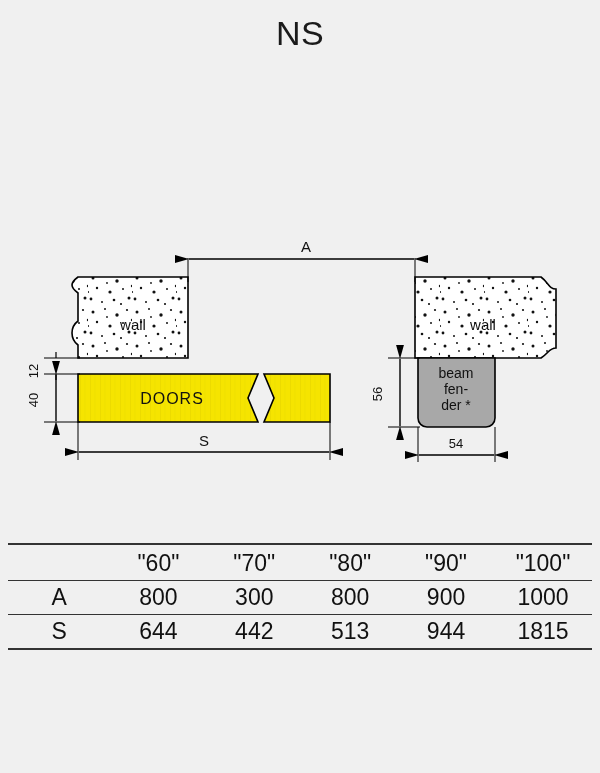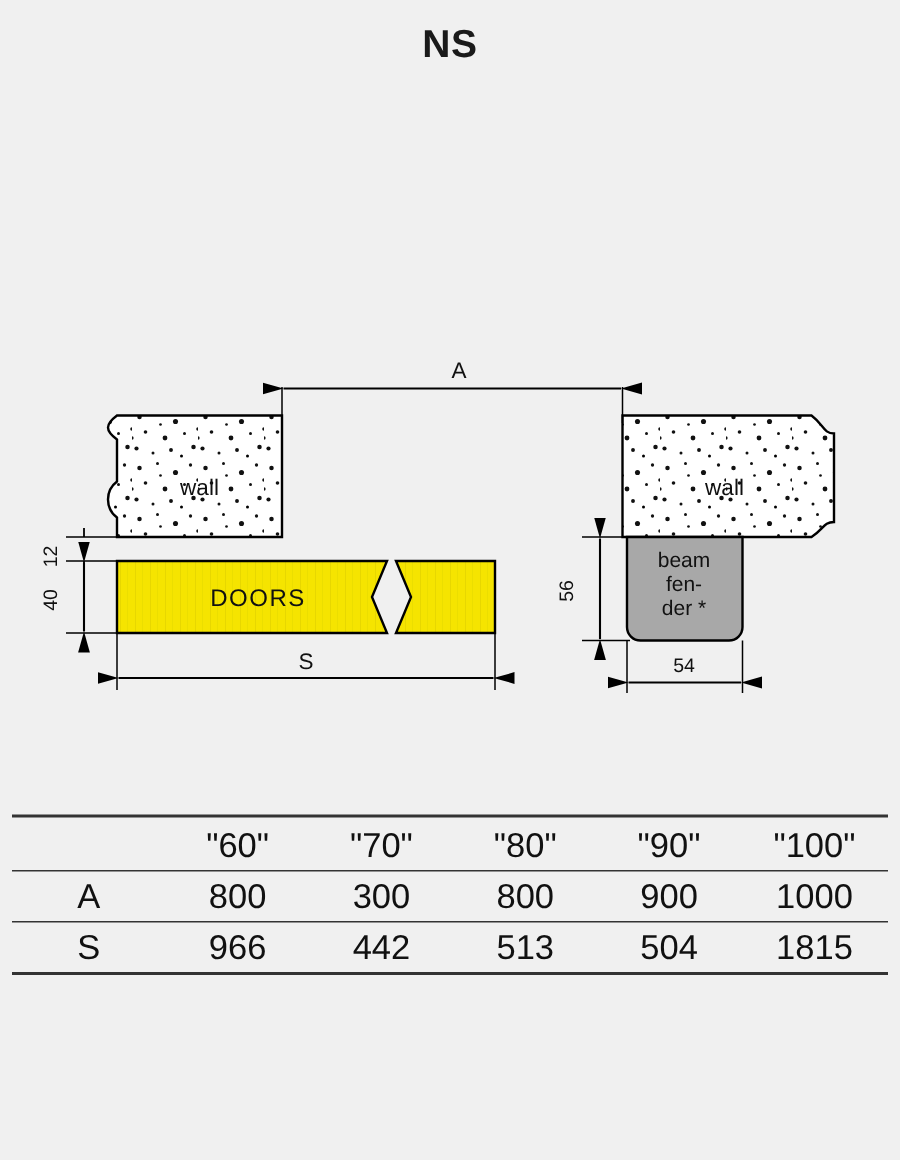--- a/index.html
+++ b/index.html
@@ -18,22 +18,22 @@
     position: relative;
     width: 600px;
     height: 773px;
   }
   #title {
     position: absolute;
     top: 14px;
     left: 0;
     width: 600px;
     text-align: center;
-    font-size: 26px;
-    font-weight: bold;
+    font-size: 34px;
+    font-weight: normal;
     color: #1a1a1a;
     letter-spacing: 0.5px;
   }
   #drawing {
     position: absolute;
     top: 0;
     left: 0;
     width: 600px;
     height: 530px;
   }
@@ -201,23 +201,23 @@
         <tr class="row">
           <td class="rowlabel">A</td>
           <td class="col">800</td>
           <td class="col">300</td>
           <td class="col">800</td>
           <td class="col">900</td>
           <td class="col">1000</td>
         </tr>
         <tr class="row last">
           <td class="rowlabel">S</td>
-          <td class="col">966</td>
+          <td class="col">644</td>
           <td class="col">442</td>
           <td class="col">513</td>
-          <td class="col">504</td>
+          <td class="col">944</td>
           <td class="col">1815</td>
         </tr>
       </tbody>
     </table>
   </div>
 
 </div>
 
 </body></html>

